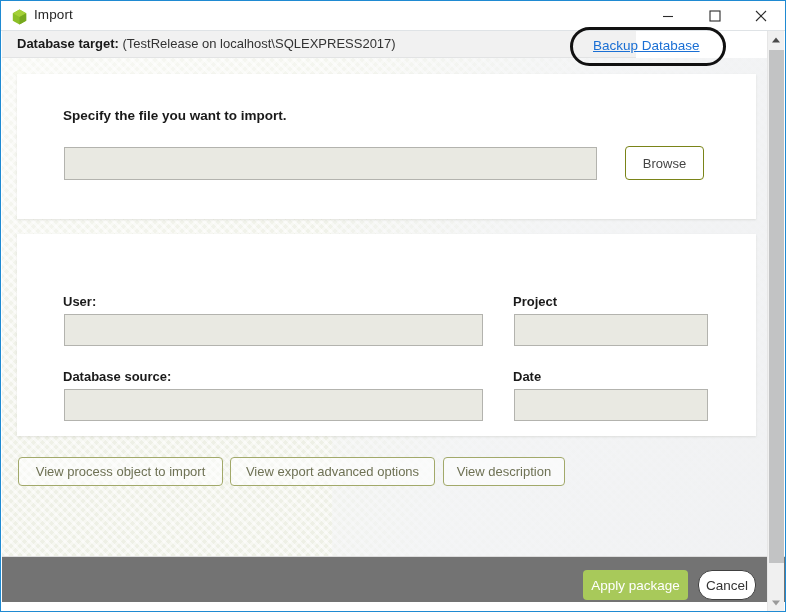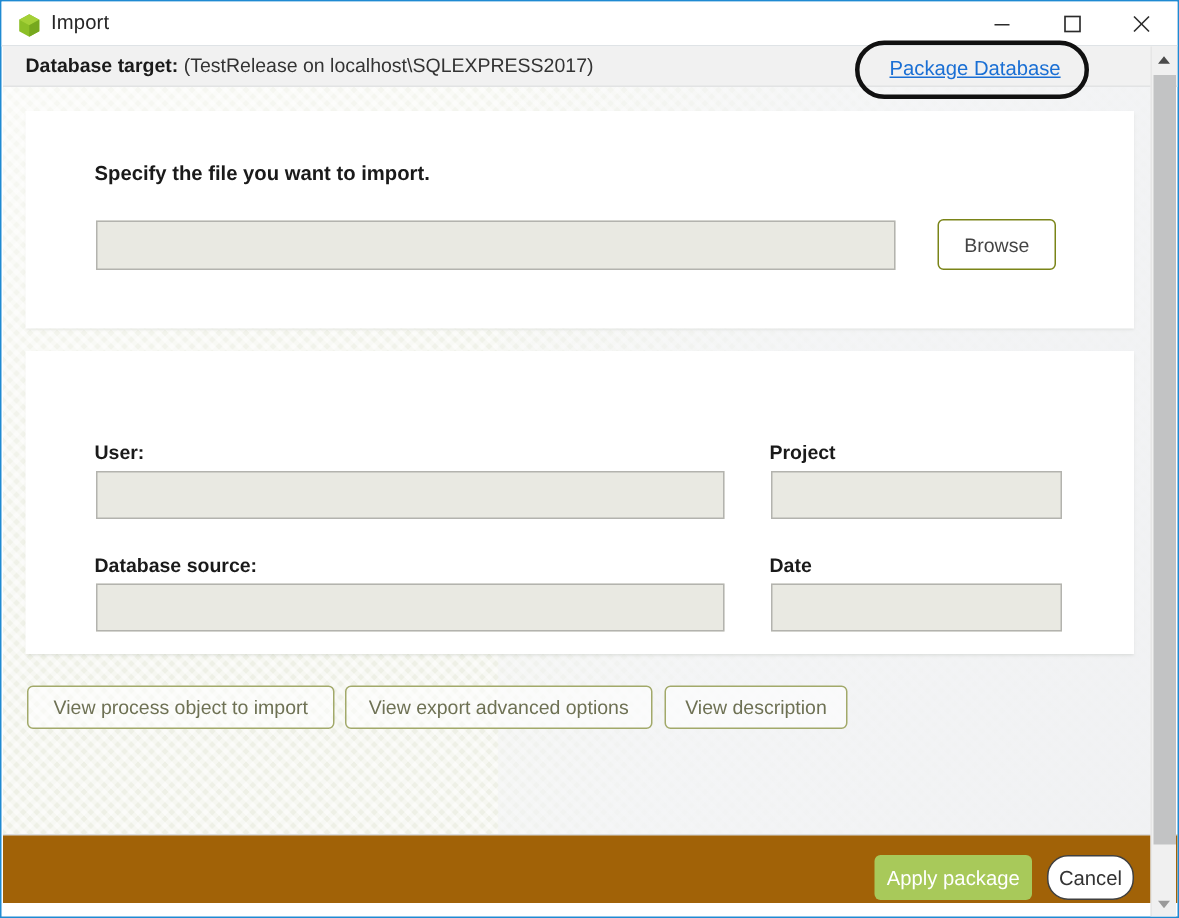--- a/index.html
+++ b/index.html
@@ -59,21 +59,21 @@
   }
   .win-btn svg { position: absolute; left: 50%; top: 50%; transform: translate(-50%,-50%); }
   .win-min  { right: 95px; }
   .win-max  { right: 48px; }
   .win-close{ right: 2px; }
 
   
   .header-strip {
     position: absolute;
     left: 1px; top: 30px;
-    width: 783px;
+    width: 634px;
     height: 27px;
     background: #f1f1f1;
     border-bottom: 1px solid #e2e3e4;
     box-sizing: border-box;
   }
   .db-target {
     position: absolute;
     left: 15px; top: 5px;
     font-size: 13px;
     color: #1a1a1a;
@@ -213,21 +213,21 @@
     line-height: 1;
     white-space: nowrap;
   }
 
   
   .footer {
     position: absolute;
     left: 1px; top: 555px;
     width: 783px;
     height: 46px;
-    background: #a16207;
+    background: #737373;
     border-top: 1px solid #dcdcdc;
     box-sizing: border-box;
   }
   .btn-apply {
     position: absolute;
     left: 581px; top: 13px;
     width: 105px; height: 30px;
     background: #a8c95a;
     border: none;
     border-radius: 4px;
@@ -315,21 +315,21 @@
     </div>
   </div>
 
   <div class="header-strip">
     <div class="db-target">
       <b>Database target:</b>
       <span class="value">(TestRelease on localhost\SQLEXPRESS2017)</span>
     </div>
   </div>
   <div class="annot-oval"></div>
-  <a class="backup-link" href="#">Package Database</a>
+  <a class="backup-link" href="#">Backup Database</a>
 
   <div class="body-area">
     <div class="body-wash-a"></div>
     <div class="body-wash-b"></div>
 
     <div class="panel" id="panel-file">
       <div class="panel-title" style="left:46px; top:34px;">Specify the file you want to import.</div>
 
       <input class="textbox" type="text" style="left: 47px; top: 73px; width: 533px; height: 33px;" value="">
 

